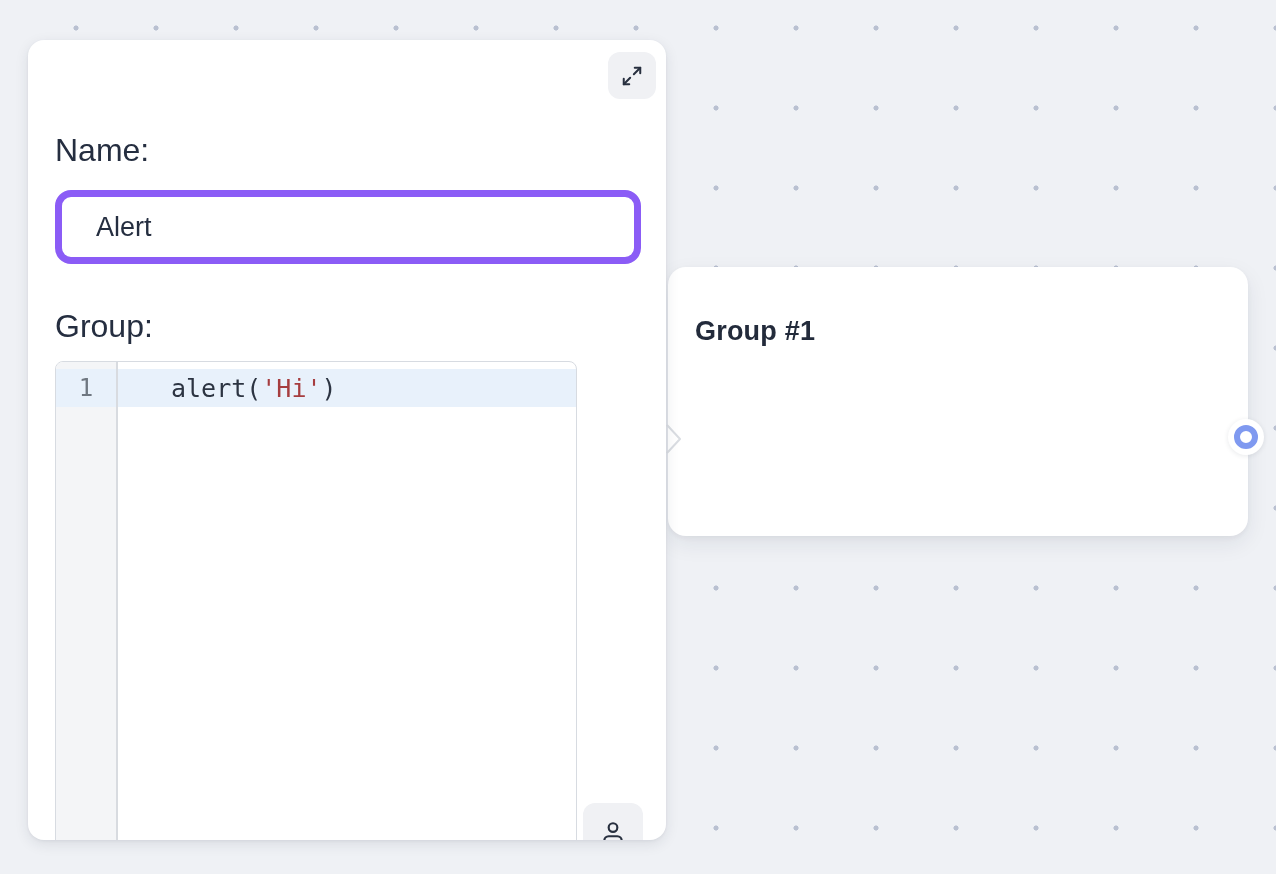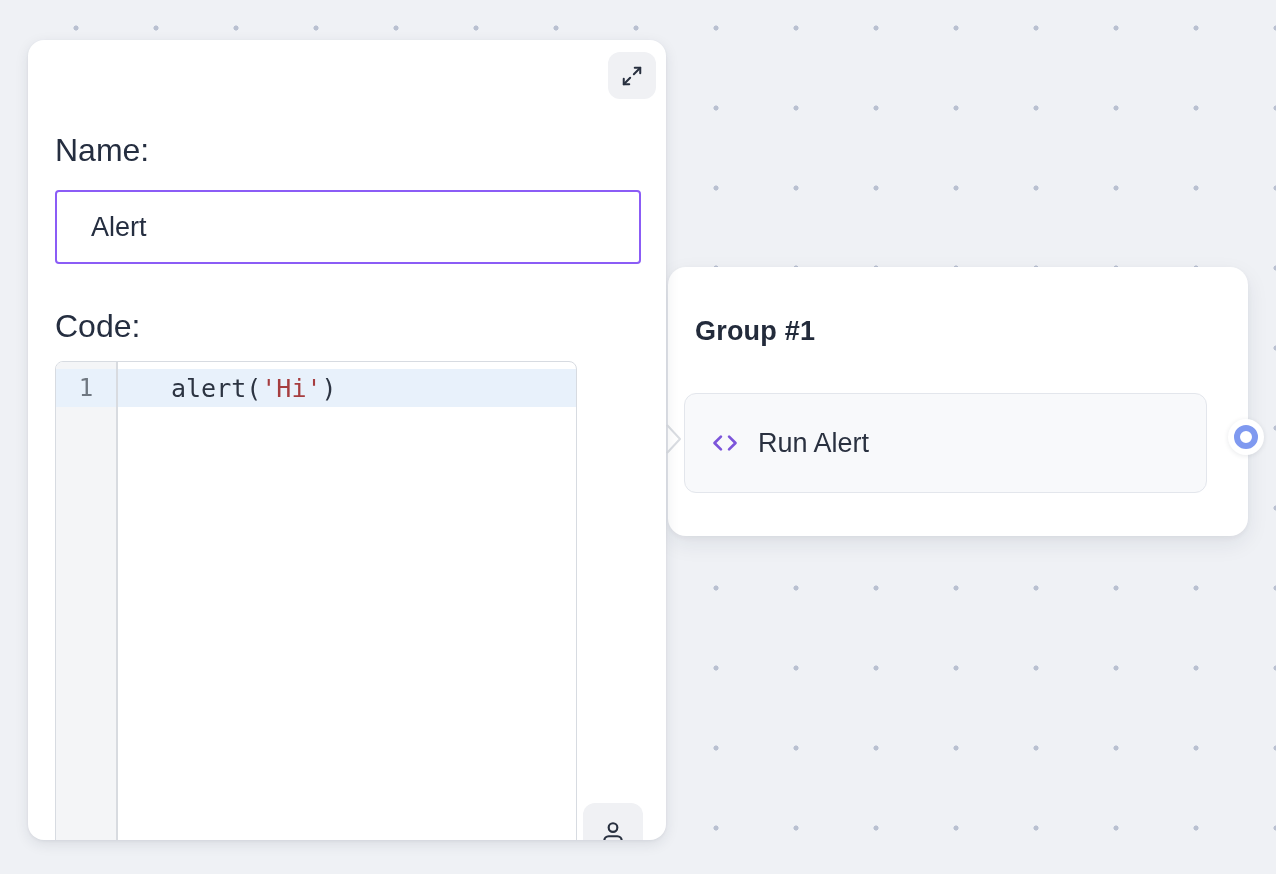--- a/index.html
+++ b/index.html
@@ -58,21 +58,21 @@
   }
   .expand-button { left:580px; top:12px; width:48px; height:47px; }
   .user-button   { left:555px; top:763px; width:60px; height:60px; }
 
   .field-label { position:absolute; left:27px; font-size:32px; color:#252e40; }
   .name-label { top:92px; }
   .code-label { top:268px; }
 
   .name-input {
     position:absolute; left:27px; top:150px; width:586px; height:74px;
-    border:2px solid #8b5cf6; border-radius:4px; background:#fff;
+    border:7px solid #8b5cf6; border-radius:16px; background:#fff;
     font-family:"Liberation Sans", sans-serif; font-size:27px; color:#252e40;
     padding:0 0 0 34px; outline:none;
   }
 
   
   .code-editor {
     position:absolute; left:27px; top:321px; width:522px; height:520px;
     border:1px solid #d7dbe1; border-radius:8px 8px 0 0;
     background:#ffffff; overflow:hidden; cursor:text;
   }
@@ -99,29 +99,20 @@
   .tok-string { color:#a63d3f; }
 
   svg { display:block; }
 </style>
 </head>
 <body>
 
 <div class="group-card">
   <div class="group-title">Group #1</div>
 
-  <div class="node">
-    <span class="node-icon">
-      <svg width="32" height="28" viewBox="0 0 24 24" fill="none" stroke="#7c55da" stroke-width="2.3" stroke-linecap="round" stroke-linejoin="round">
-        <polyline points="15.5 17.5 21 12 15.5 6.5"></polyline>
-        <polyline points="8.5 6.5 3 12 8.5 17.5"></polyline>
-      </svg>
-    </span>
-    <span class="node-label">Run Alert</span>
-  </div>
 
   <span class="connector-chevron">
     <svg width="17" height="32" viewBox="0 0 17 32" fill="none" stroke="#dadde2" stroke-width="2" stroke-linejoin="round">
       <polyline points="1 2 14 16 1 30"></polyline>
     </svg>
   </span>
 
   <span class="handle-glow"></span>
   <span class="handle"></span>
 </div>
@@ -136,21 +127,21 @@
         <line x1="21" y1="3" x2="14" y2="10"></line>
         <line x1="3" y1="21" x2="10" y2="14"></line>
       </svg>
     </span>
   </button>
 
   <label class="field-label name-label">Name:</label>
 
   <input class="name-input" type="text" value="Alert" style="">
 
-  <label class="field-label code-label">Code:</label>
+  <label class="field-label code-label">Group:</label>
 
   <div class="code-editor">
     <div class="gutter"></div>
     <div class="code-row">
       <span class="line-number">1</span>
       <span class="code-text"><span>alert(</span><span class="tok-string">'Hi'</span><span>)</span></span>
     </div>
   </div>
 
   <button class="icon-button user-button">

